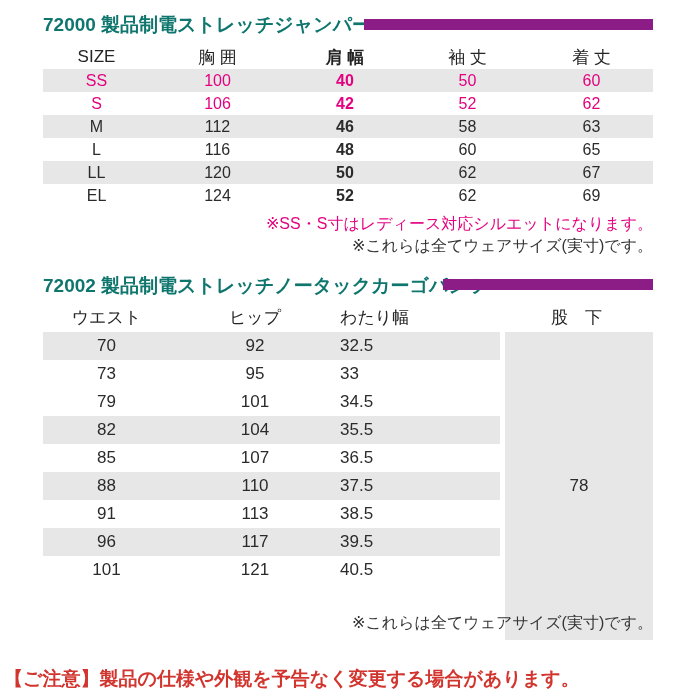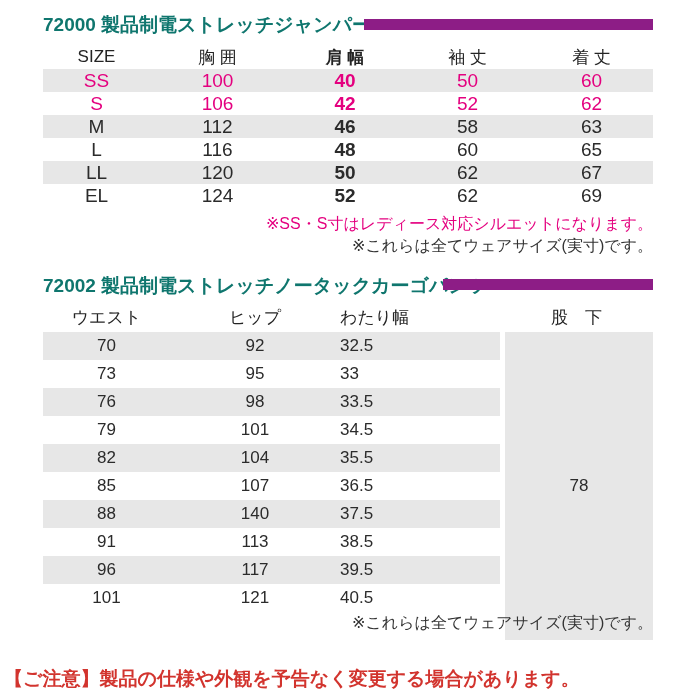--- a/index.html
+++ b/index.html
@@ -13,21 +13,21 @@
     --red:#d2342e;
   }
   .sec-title{
     position:absolute;left:43px;font-size:19px;font-weight:bold;color:#0f766e;
     white-space:nowrap;letter-spacing:0px;text-align:center;
   }
   .accent-bar{position:absolute;height:11px;background:var(--purple);}
   
   .t1{position:absolute;left:43px;top:45px;width:610px;}
   .t1 .hdr{display:flex;height:24px;align-items:center;font-size:17px;color:#242424;}
-  .t1 .row{display:flex;height:23px;align-items:center;font-size:19px;color:#2b2b2b;}
+  .t1 .row{display:flex;height:23px;align-items:center;font-size:16px;color:#2b2b2b;}
   .t1 .row.striped{background:var(--stripe);}
   .t1 .row.pink{color:var(--pink);}
   .t1 .c0{width:107px;text-align:center;}
   .t1 .c1{width:135px;text-align:center;}
   .t1 .c2{width:120px;text-align:center;font-weight:bold;}
   .t1 .c3{width:125px;text-align:center;}
   .t1 .c4{width:123px;text-align:center;}
   
   .note{position:absolute;right:47px;font-size:16px;white-space:nowrap;text-align:left;}
   .note.pink{color:var(--pink);}
@@ -130,43 +130,38 @@
     <div class="row striped">
       <div class="c0">70</div>
       <div class="c1">92</div>
       <div class="c2">32.5</div>
     </div>
     <div class="row">
       <div class="c0">73</div>
       <div class="c1">95</div>
       <div class="c2">33</div>
     </div>
-    <div class="row striped">
-      <div class="c0">76</div>
-      <div class="c1">98</div>
-      <div class="c2">33.5</div>
-    </div>
     <div class="row">
       <div class="c0">79</div>
       <div class="c1">101</div>
       <div class="c2">34.5</div>
     </div>
     <div class="row striped">
       <div class="c0">82</div>
       <div class="c1">104</div>
       <div class="c2">35.5</div>
     </div>
     <div class="row">
       <div class="c0">85</div>
       <div class="c1">107</div>
       <div class="c2">36.5</div>
     </div>
     <div class="row striped">
       <div class="c0">88</div>
-      <div class="c1">140</div>
+      <div class="c1">110</div>
       <div class="c2">37.5</div>
     </div>
     <div class="row">
       <div class="c0">91</div>
       <div class="c1">113</div>
       <div class="c2">38.5</div>
     </div>
     <div class="row striped">
       <div class="c0">96</div>
       <div class="c1">117</div>

